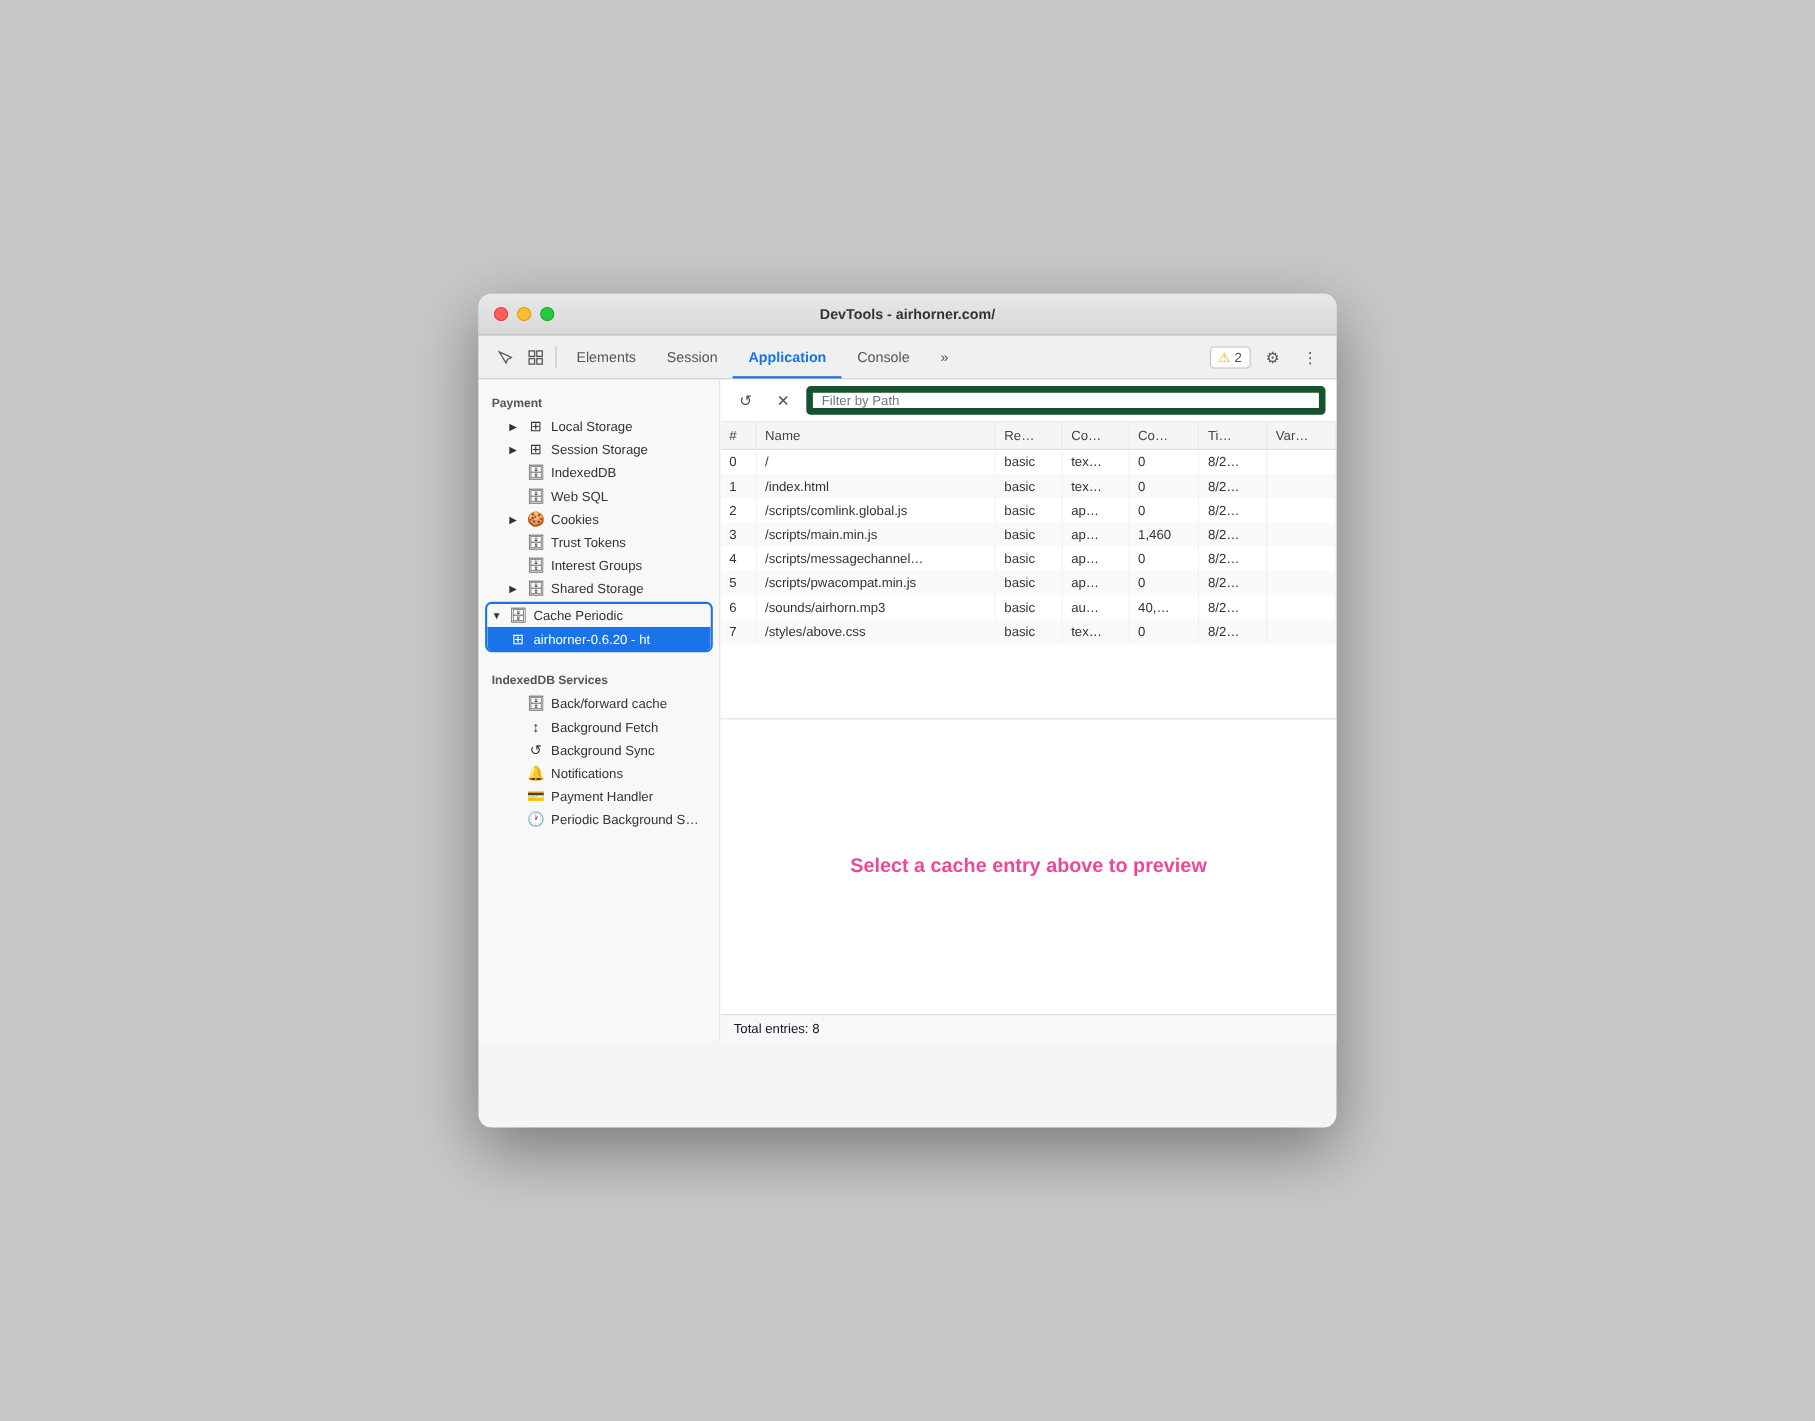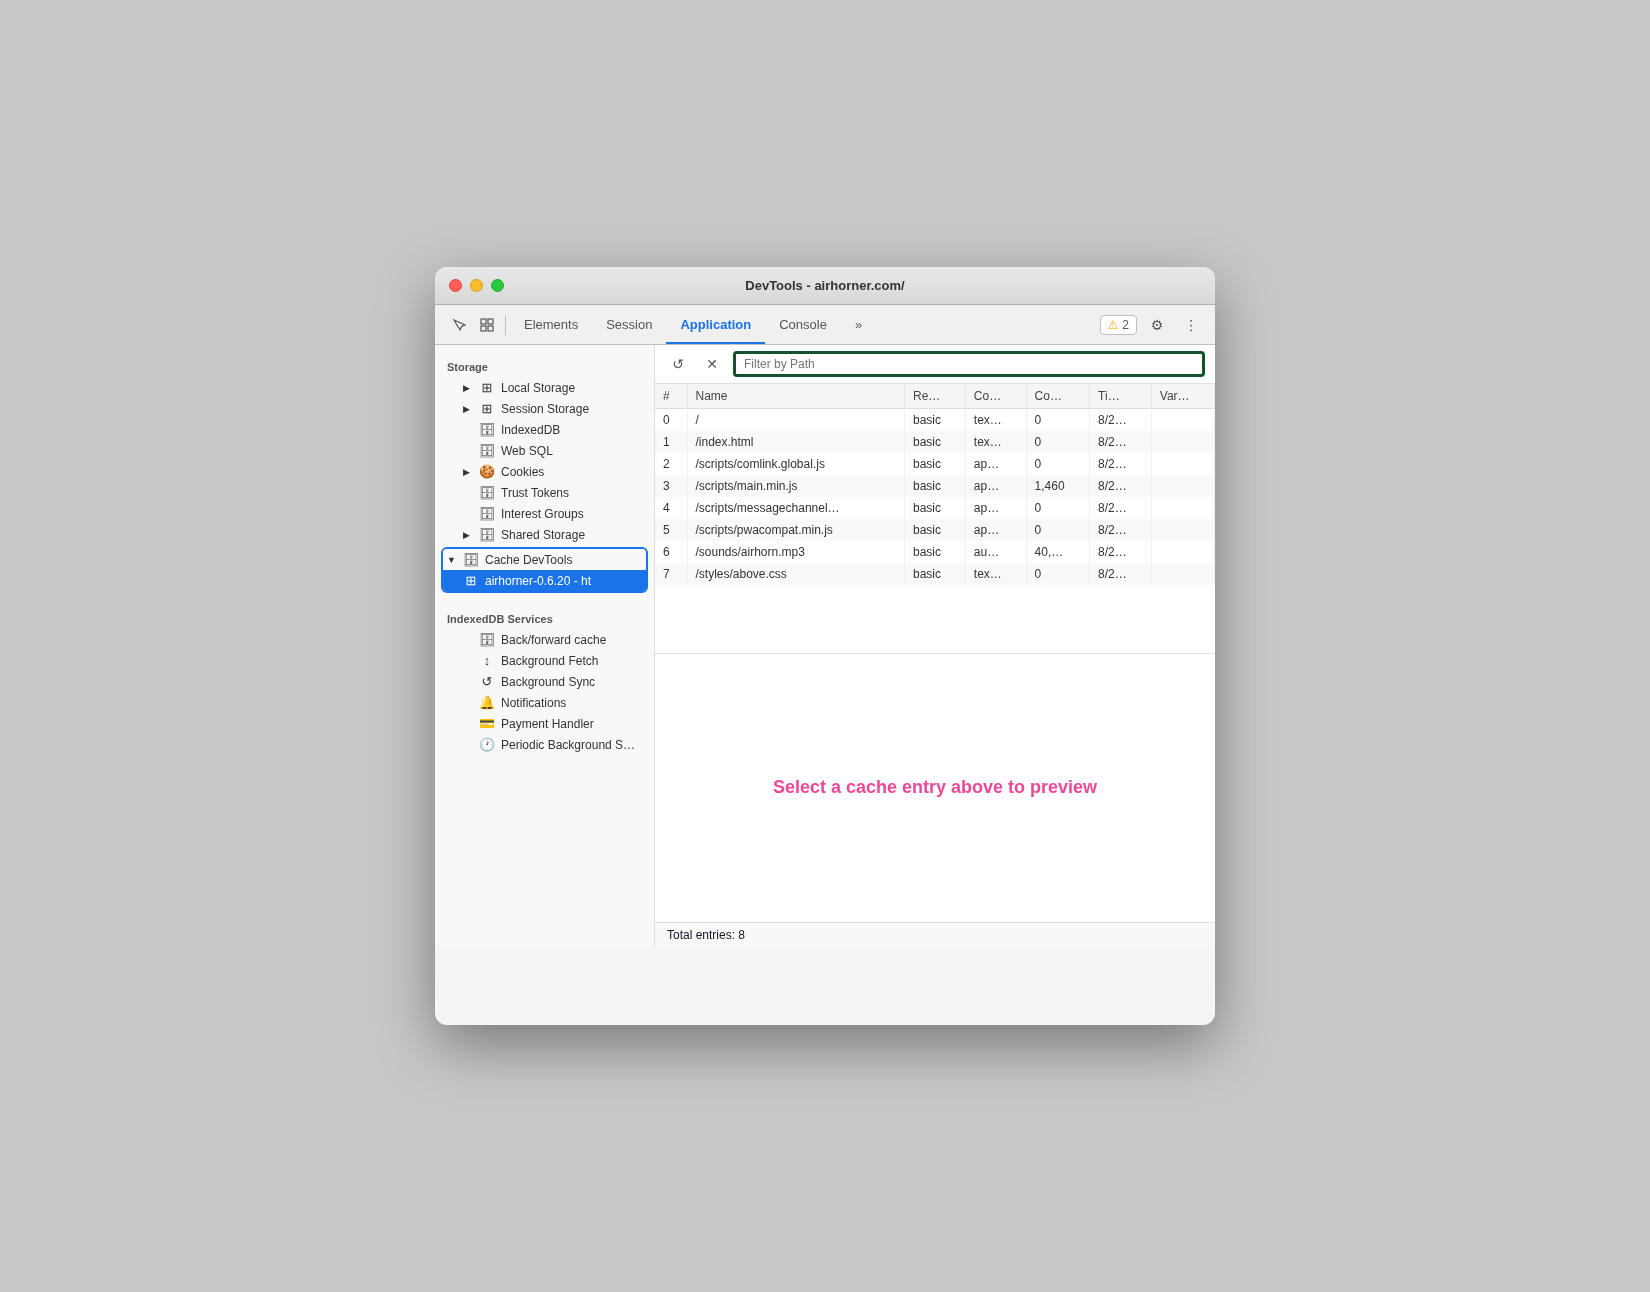--- a/index.html
+++ b/index.html
@@ -208,21 +208,21 @@
       align-items: center;
       justify-content: center;
       cursor: pointer;
       color: #555;
       font-size: 14px;
       border-radius: 3px;
     }
     .filter-input {
       flex: 1;
       height: 26px;
-      border: 3px solid #14532d;
+      border: 6px solid #14532d;
       border-radius: 4px;
       padding: 0 8px;
       font-size: 12px;
       color: #888;
       outline: none;
       background: #fff;
     }
     .cache-table {
       flex: 1;
       overflow-y: auto;
@@ -334,21 +334,21 @@
       </div>
       <div class="toolbar-icon">⚙</div>
       <div class="toolbar-icon">⋮</div>
     </div>
   </div>
 
   <div class="window-body">
     <div class="main-layout">
 
       <div class="sidebar">
-        <div class="sidebar-section-label">Storage</div>
+        <div class="sidebar-section-label">Payment</div>
 
         <div class="sidebar-item indented">
           <span class="expand-arrow">▶</span>
           <span class="sidebar-icon">⊞</span>
           <span>Local Storage</span>
         </div>
         <div class="sidebar-item indented">
           <span class="expand-arrow">▶</span>
           <span class="sidebar-icon">⊞</span>
           <span>Session Storage</span>
@@ -381,21 +381,21 @@
         <div class="sidebar-item indented">
           <span class="expand-arrow">▶</span>
           <span class="sidebar-icon">🗄</span>
           <span>Shared Storage</span>
         </div>
 
         <div class="cache-storage-group">
           <div class="cache-storage-header">
             <span class="expand-arrow">▼</span>
             <span class="sidebar-icon">🗄</span>
-            <span>Cache DevTools</span>
+            <span>Cache Periodic</span>
           </div>
           <div class="cache-storage-child">
             <span class="sidebar-icon" style="color:#fff">⊞</span>
             <span>airhorner-0.6.20 - ht</span>
           </div>
         </div>
 
         <div style="height:10px"></div>
         <div class="sidebar-section-label">IndexedDB Services</div>
 

